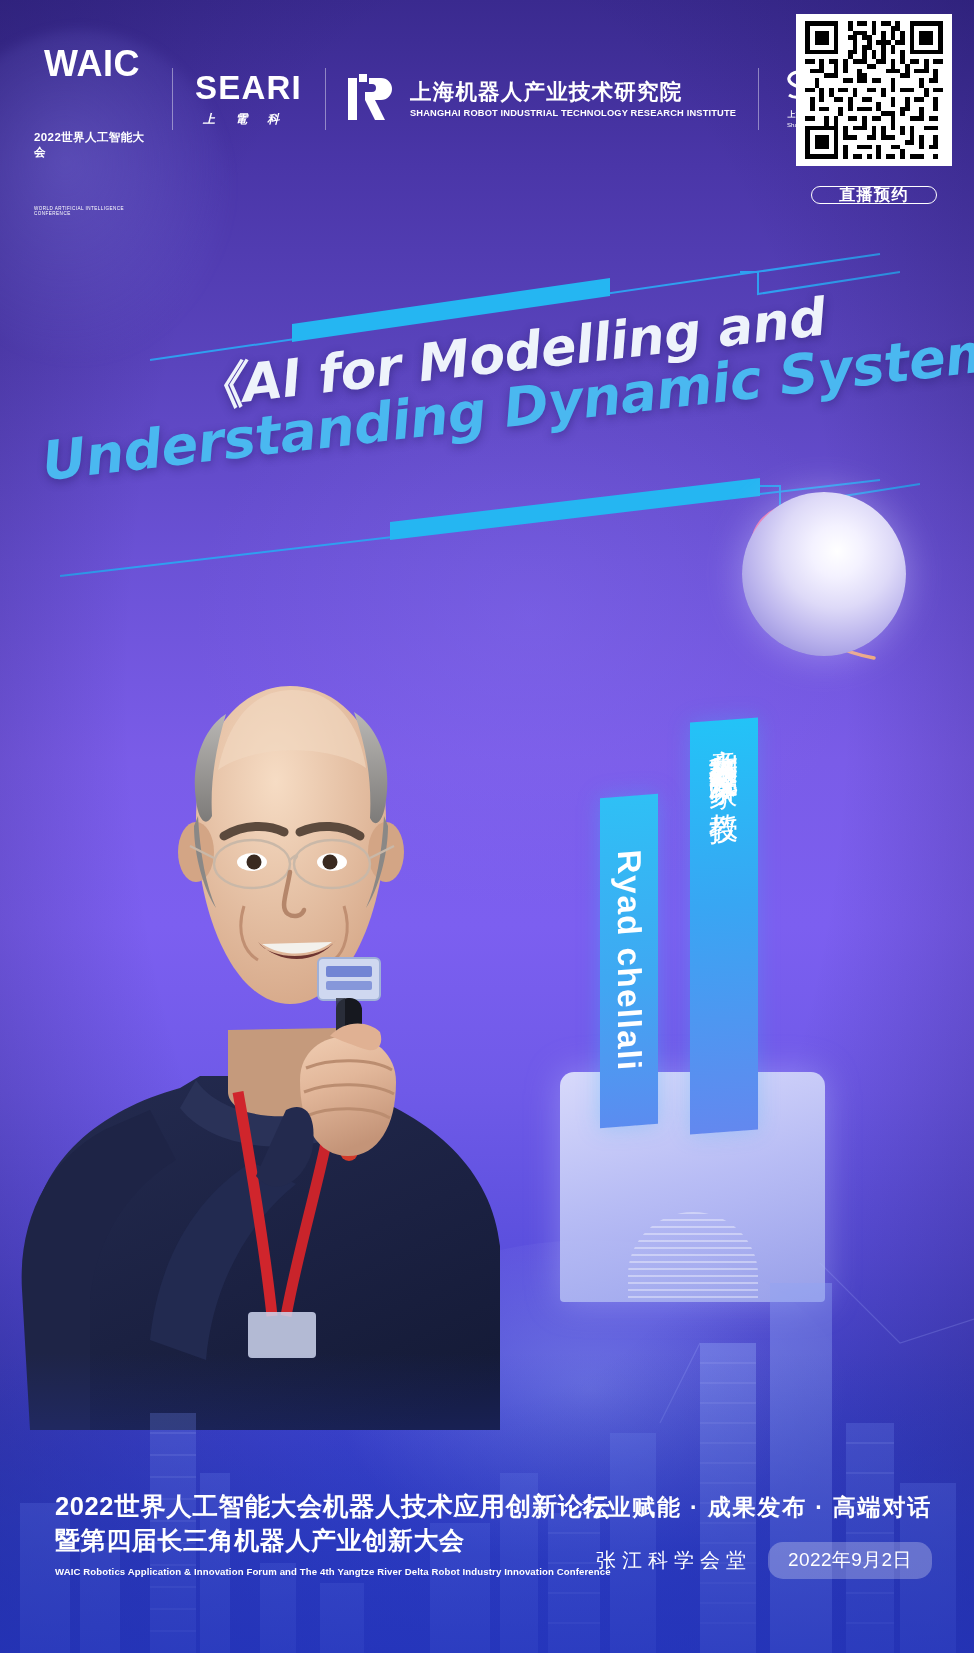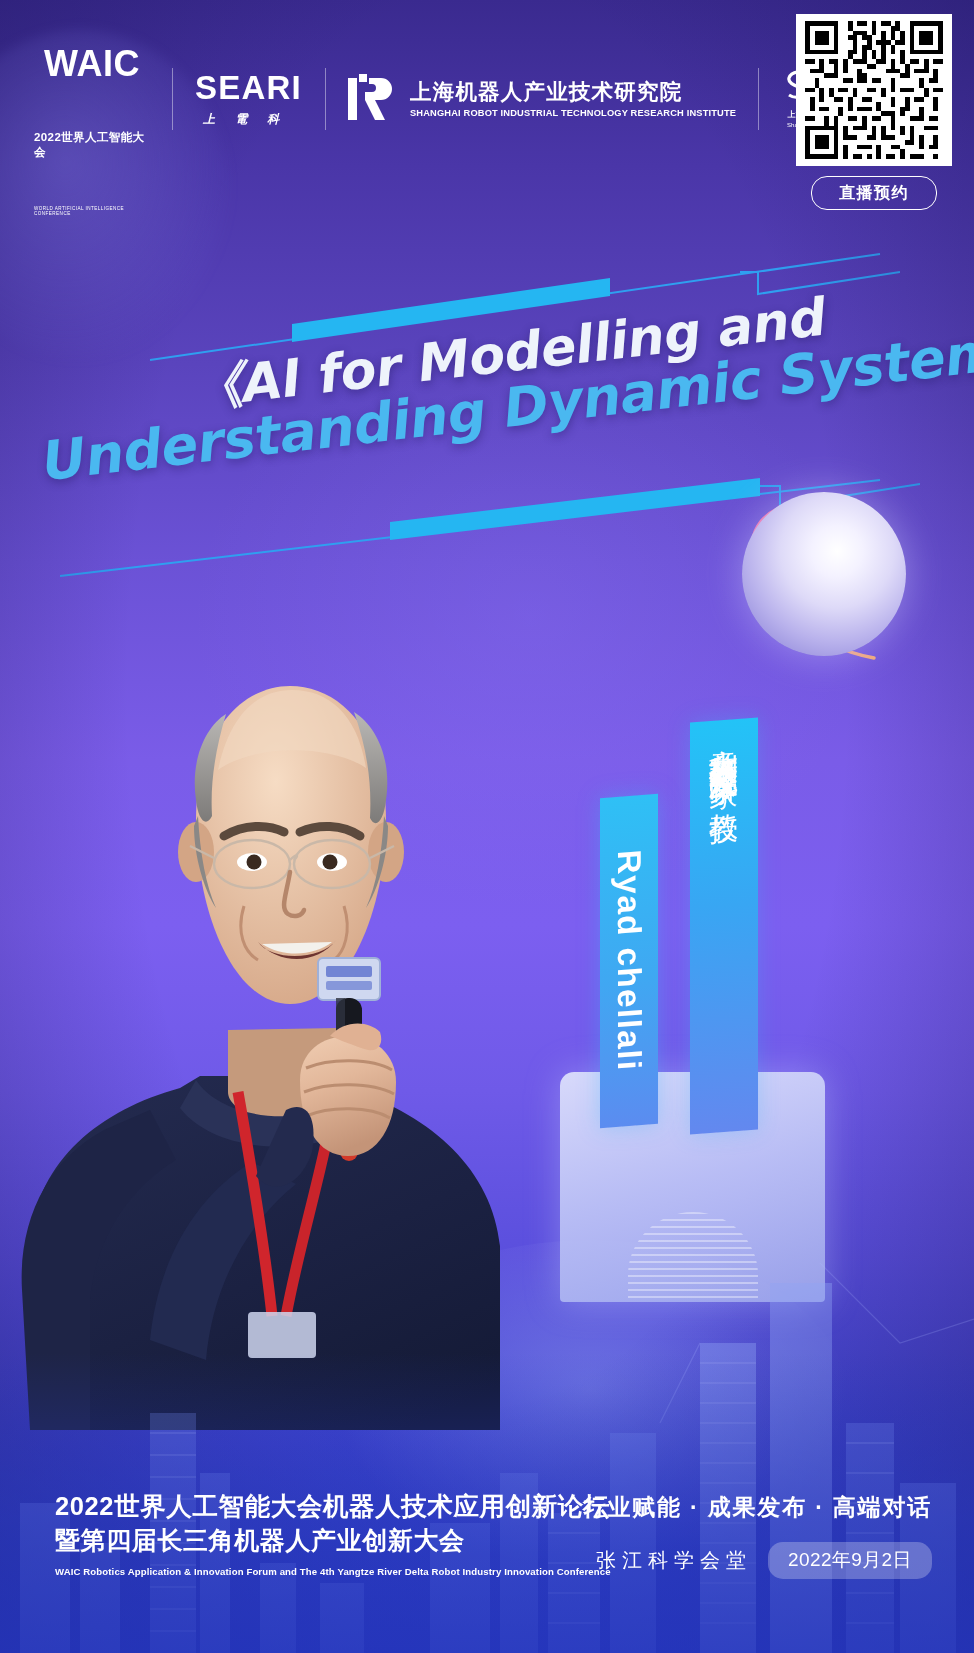--- a/index.html
+++ b/index.html
@@ -97,21 +97,21 @@
   .saia-en{ font-size:6px; color:#fff; letter-spacing:.15px; margin-top:2px; }
 
   
   .qr-block{ position:absolute; right:22px; top:14px; width:156px; z-index:22; }
   .qr-frame{
     width:156px; height:152px; background:#fff; padding:7px;
     display:flex; align-items:center; justify-content:center;
   }
   .qr-frame svg{ display:block; }
   .live-btn{
-    margin:10px auto 0; width:126px; height:34px;
+    margin:20px auto 0; width:126px; height:18px;
     border:1.6px solid #fff; border-radius:16px;
     display:flex; align-items:center; justify-content:center;
     color:#fff; font-size:16px; font-weight:700; letter-spacing:1.4px;
   }
 
   
   .deco{ position:absolute; pointer-events:none; }
   .deco-line-1{ left:140px; top:250px; width:760px; height:120px; }
   .deco-line-2{ left:60px; top:470px; width:860px; height:110px; }
 

